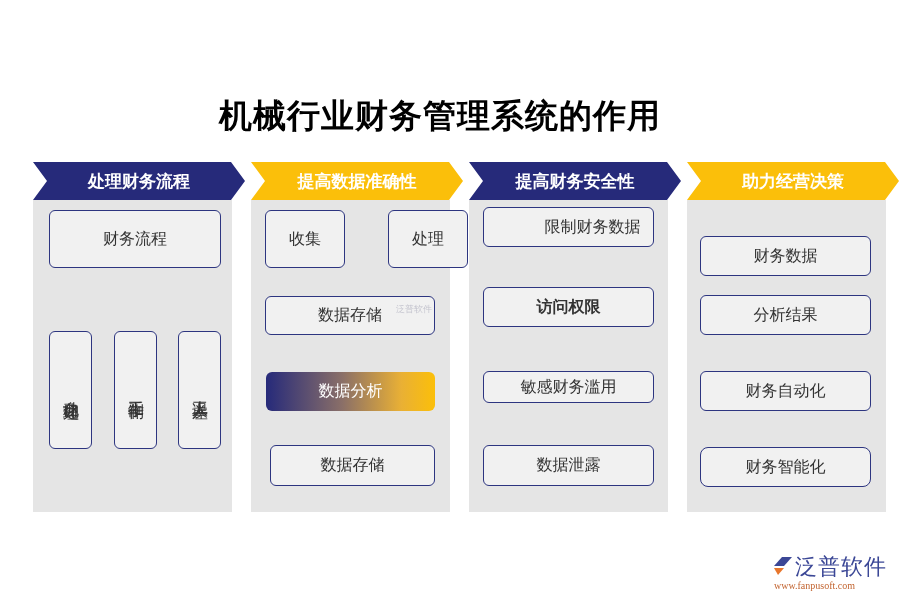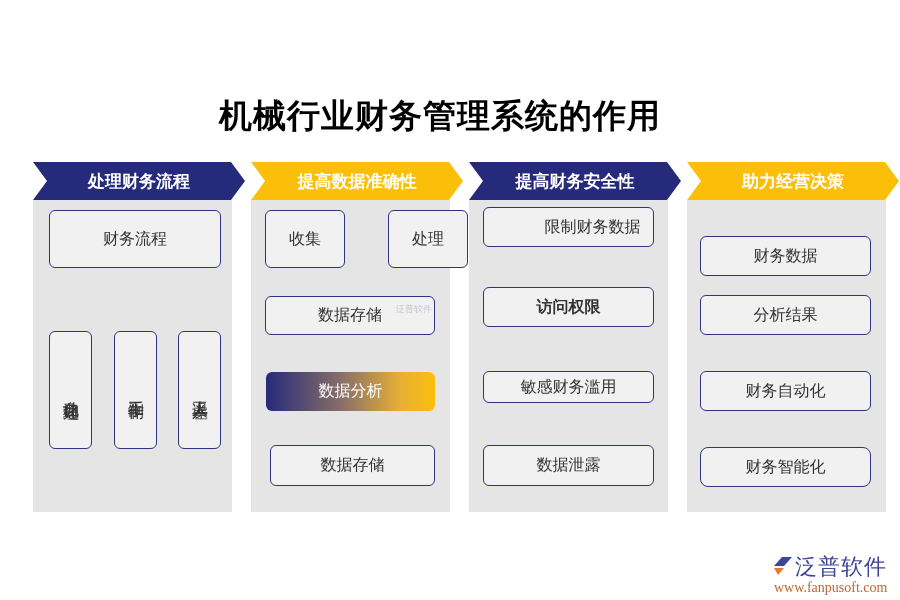--- a/index.html
+++ b/index.html
@@ -16,21 +16,21 @@
   .panel { position:absolute; left:0; top:38px; width:199px; height:312px; background:#e5e5e5; }
   .box { position:absolute; background:#f1f1f1; border:1.5px solid #2d3580; border-radius:6px;
          box-sizing:border-box; display:flex; align-items:center; justify-content:center;
          font-size:16px; color:#333333; }
   .box.vertical { writing-mode:vertical-rl; text-orientation:upright; letter-spacing:1px; }
   .box.gradient { background:linear-gradient(90deg,#262a7a 0%,#8a6f68 45%,#e9b035 80%,#fbbf0a 100%);
                   border:none; color:#ffffff; }
   .watermark-inline { position:absolute; right:2px; top:6px; font-size:9px; color:#b9b9c6; opacity:.8; }
   .logo { position:absolute; left:770px; top:552px; width:125px; height:45px; }
   .logo-text { position:absolute; left:25px; top:0; font-size:22px; color:#3b4796; letter-spacing:1px; }
-  .logo-url { position:absolute; left:4px; top:28px; font-size:14px; color:#c26430; font-family:"Liberation Serif",serif; }
+  .logo-url { position:absolute; left:4px; top:28px; font-size:10px; color:#c26430; font-family:"Liberation Serif",serif; }
 </style>
 </head>
 <body>
 
 <div class="title"><span>机械行业财务管理系统的作用</span></div>
 
 <div class="col" style="left:33px;">
   <div class="arrow">
     <svg width="212" height="38">
         <polygon points="0,0 198,0 212,19 198,38 0,38 14,19" fill="#262a7a"></polygon>

